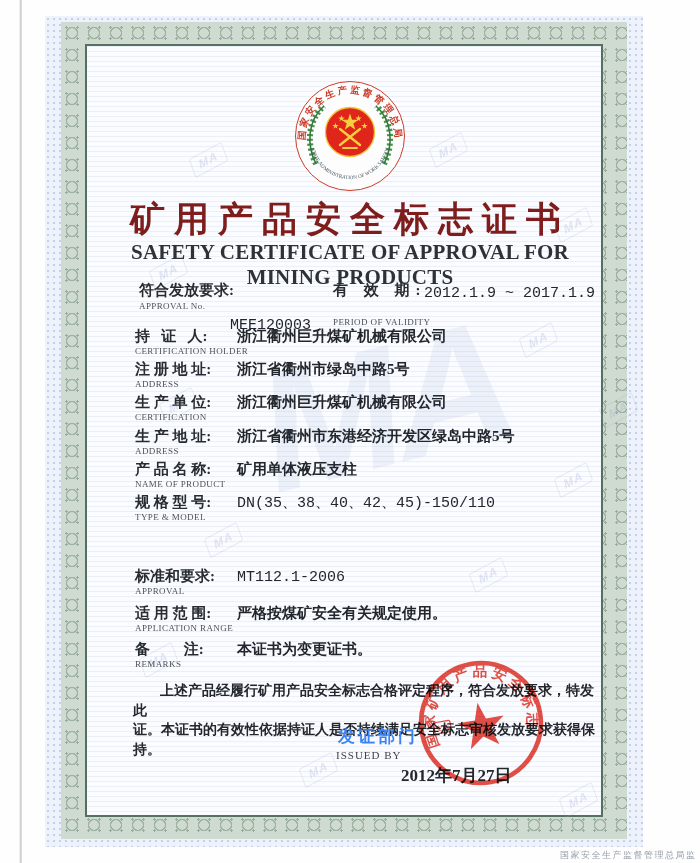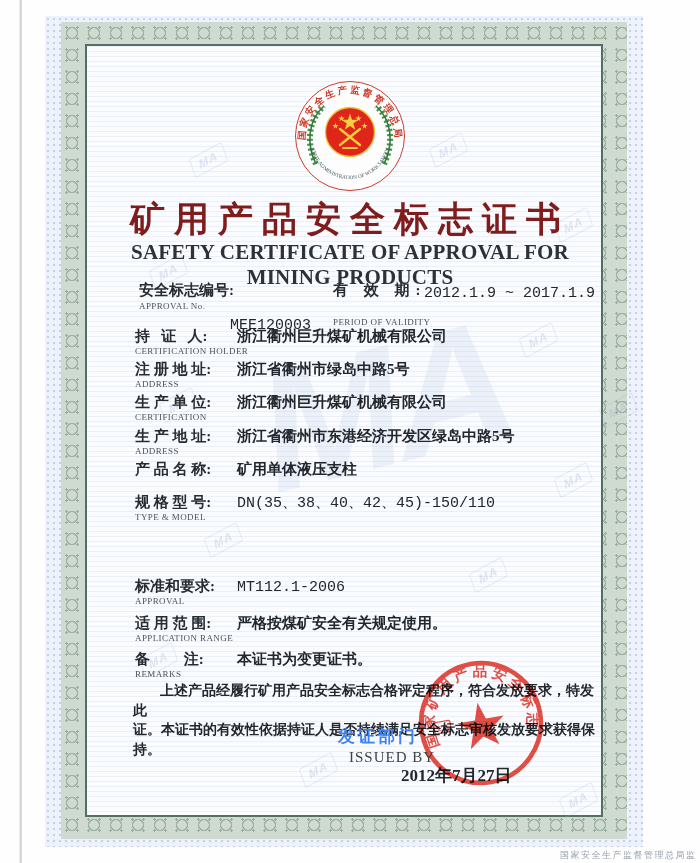--- a/index.html
+++ b/index.html
@@ -53,29 +53,29 @@
   .ap-sub{left:139px;top:301px;}
   .ap-value{left:230px;top:285px;margin-top:32px;}
   .vd-label{left:333px;top:281px;letter-spacing:6px;}
   .vd-sub{left:333px;top:301px;margin-top:16px;}
   .vd-value{left:424px;top:285px;}
 
   .fields{left:135px;top:327px;width:470px;}
   .frow{height:33.2px;}
   .frow .lab{display:inline-block;width:102px;}
   .frow .sub{margin-top:0;line-height:10px;}
-  .fields2{left:135px;top:567px;width:470px;margin-top:10px;}
+  .fields2{left:135px;top:567px;width:470px;}
   .fields2 .frow{height:36.5px;}
 
   .notice{left:133px;top:681px;width:462px;font-weight:700;font-size:14px;
       line-height:19.5px;color:#23282e;}
   .notice .l1{text-indent:27px;}
 
   .dept{left:338px;top:725px;font-weight:700;font-size:17px;letter-spacing:3px;color:#3b82f6;}
-  .dept-en{left:349px;top:749px;font-size:15px;letter-spacing:1px;color:#3c434a;text-align:right;}
+  .dept-en{left:336px;top:749px;font-size:11px;letter-spacing:1px;color:#3c434a;text-align:right;}
   .date{left:401px;top:764px;font-weight:700;font-size:17px;color:#23282e;}
 
   .seal{left:417px;top:659px;width:128px;height:128px;z-index:4;
       transform:rotate(-10deg);opacity:.88;mix-blend-mode:multiply;}
 
   .footer-note{left:520px;top:849px;font-size:9px;color:#98a0ab;
       letter-spacing:1.5px;z-index:2;font-family:Liberation Sans, sans-serif;padding-left:40px;}
 </style>
 </head>
 <body>
@@ -135,21 +135,21 @@
       <textPath href="#embTop" startOffset="50%" text-anchor="middle">国家安全生产监督管理总局</textPath>
     </text>
     <text font-size="5.2" fill="#44555e" letter-spacing="0">
       <textPath href="#embBot" startOffset="50%" text-anchor="middle">STATE ADMINISTRATION OF WORK SAFETY</textPath>
     </text>
   </svg>
 
   <div class="abs title">矿用产品安全标志证书</div>
   <div class="abs subtitle">SAFETY CERTIFICATE OF APPROVAL FOR MINING PRODUCTS</div>
 
-  <div class="abs lab ap-label">安全标志编号:</div>
+  <div class="abs lab ap-label">符合发放要求:</div>
   <div class="abs sub ap-sub">APPROVAL No.</div>
   <div class="abs val mono ap-value">MEE120003</div>
   <div class="abs lab vd-label">有 效 期:</div>
   <div class="abs sub vd-sub">PERIOD OF VALIDITY</div>
   <div class="abs val mono vd-value">2012.1.9 ~ 2017.1.9</div>
 
   <div class="abs fields">
     <div class="frow">
       <div><span class="lab">持   证   人:</span><span class="val">浙江衢州巨升煤矿机械有限公司</span></div>
       <div class="sub">CERTIFICATION HOLDER</div>
@@ -161,20 +161,21 @@
     <div class="frow">
       <div><span class="lab">生 产 单 位:</span><span class="val">浙江衢州巨升煤矿机械有限公司</span></div>
       <div class="sub">CERTIFICATION</div>
     </div>
     <div class="frow">
       <div><span class="lab">生 产 地 址:</span><span class="val">浙江省衢州市东港经济开发区绿岛中路5号</span></div>
       <div class="sub">ADDRESS</div>
     </div>
     <div class="frow">
       <div><span class="lab">产 品 名 称:</span><span class="val">矿用单体液压支柱</span></div>
+      <div class="sub">NAME OF PRODUCT</div>
     </div>
     <div class="frow">
       <div><span class="lab">规 格 型 号:</span><span class="val mono">DN(35、38、40、42、45)-150/110</span></div>
       <div class="sub">TYPE &amp; MODEL</div>
     </div>
   </div>
 
   <div class="abs fields2">
     <div class="frow">
       <div><span class="lab">标准和要求:</span><span class="val mono">MT112.1-2006</span></div>

